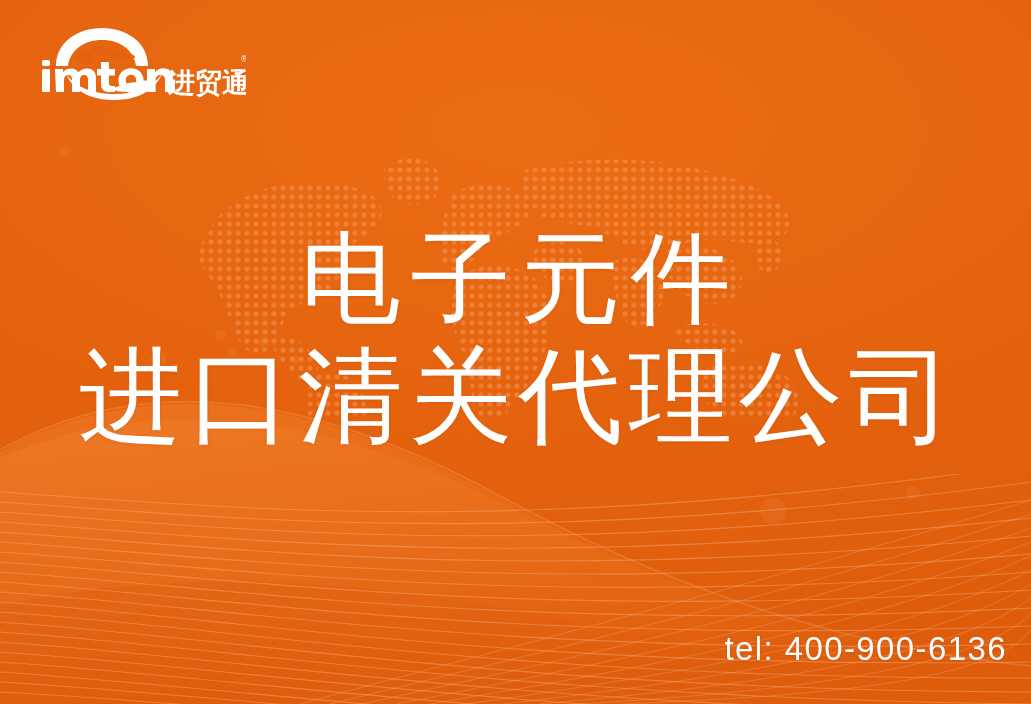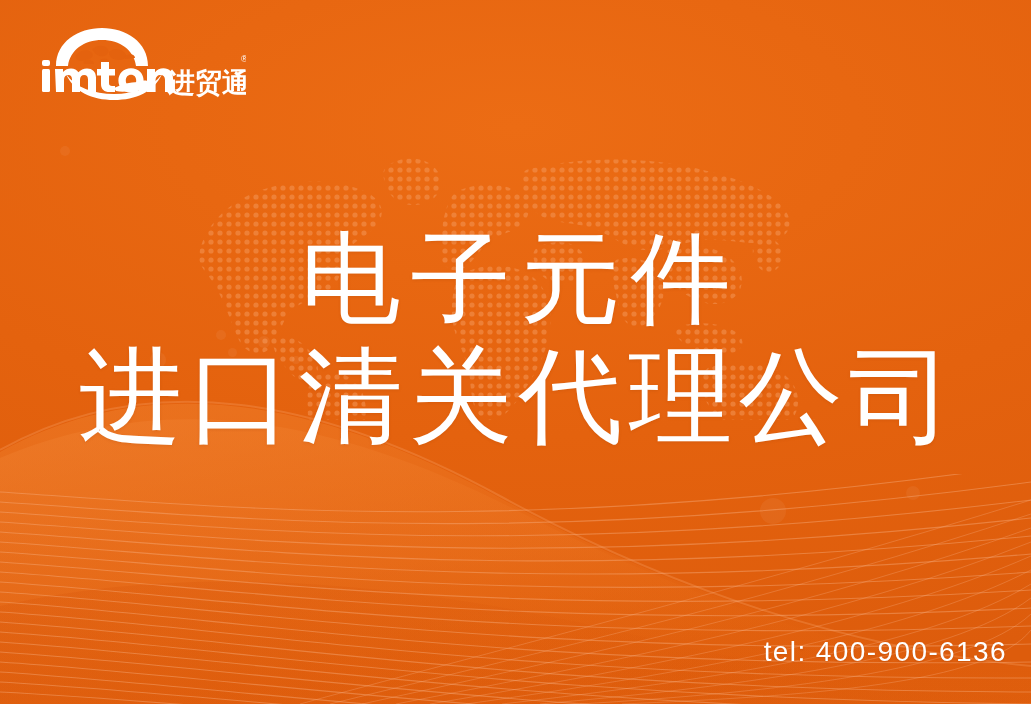--- a/index.html
+++ b/index.html
@@ -107,21 +107,21 @@
     letter-spacing: 6px;
     padding-left: 6px;
   }
 
   
   .tel {
     position: absolute;
     right: 24px;
     bottom: 36px;
     color: #ffffff;
-    font-size: 28px;
+    font-size: 33px;
     letter-spacing: 1.4px;
     font-weight: 400;
     text-shadow: 0 1px 2px rgba(150, 60, 0, .25);
   }
 </style>
 </head>
 <body>
 
 <div id="banner">
 

